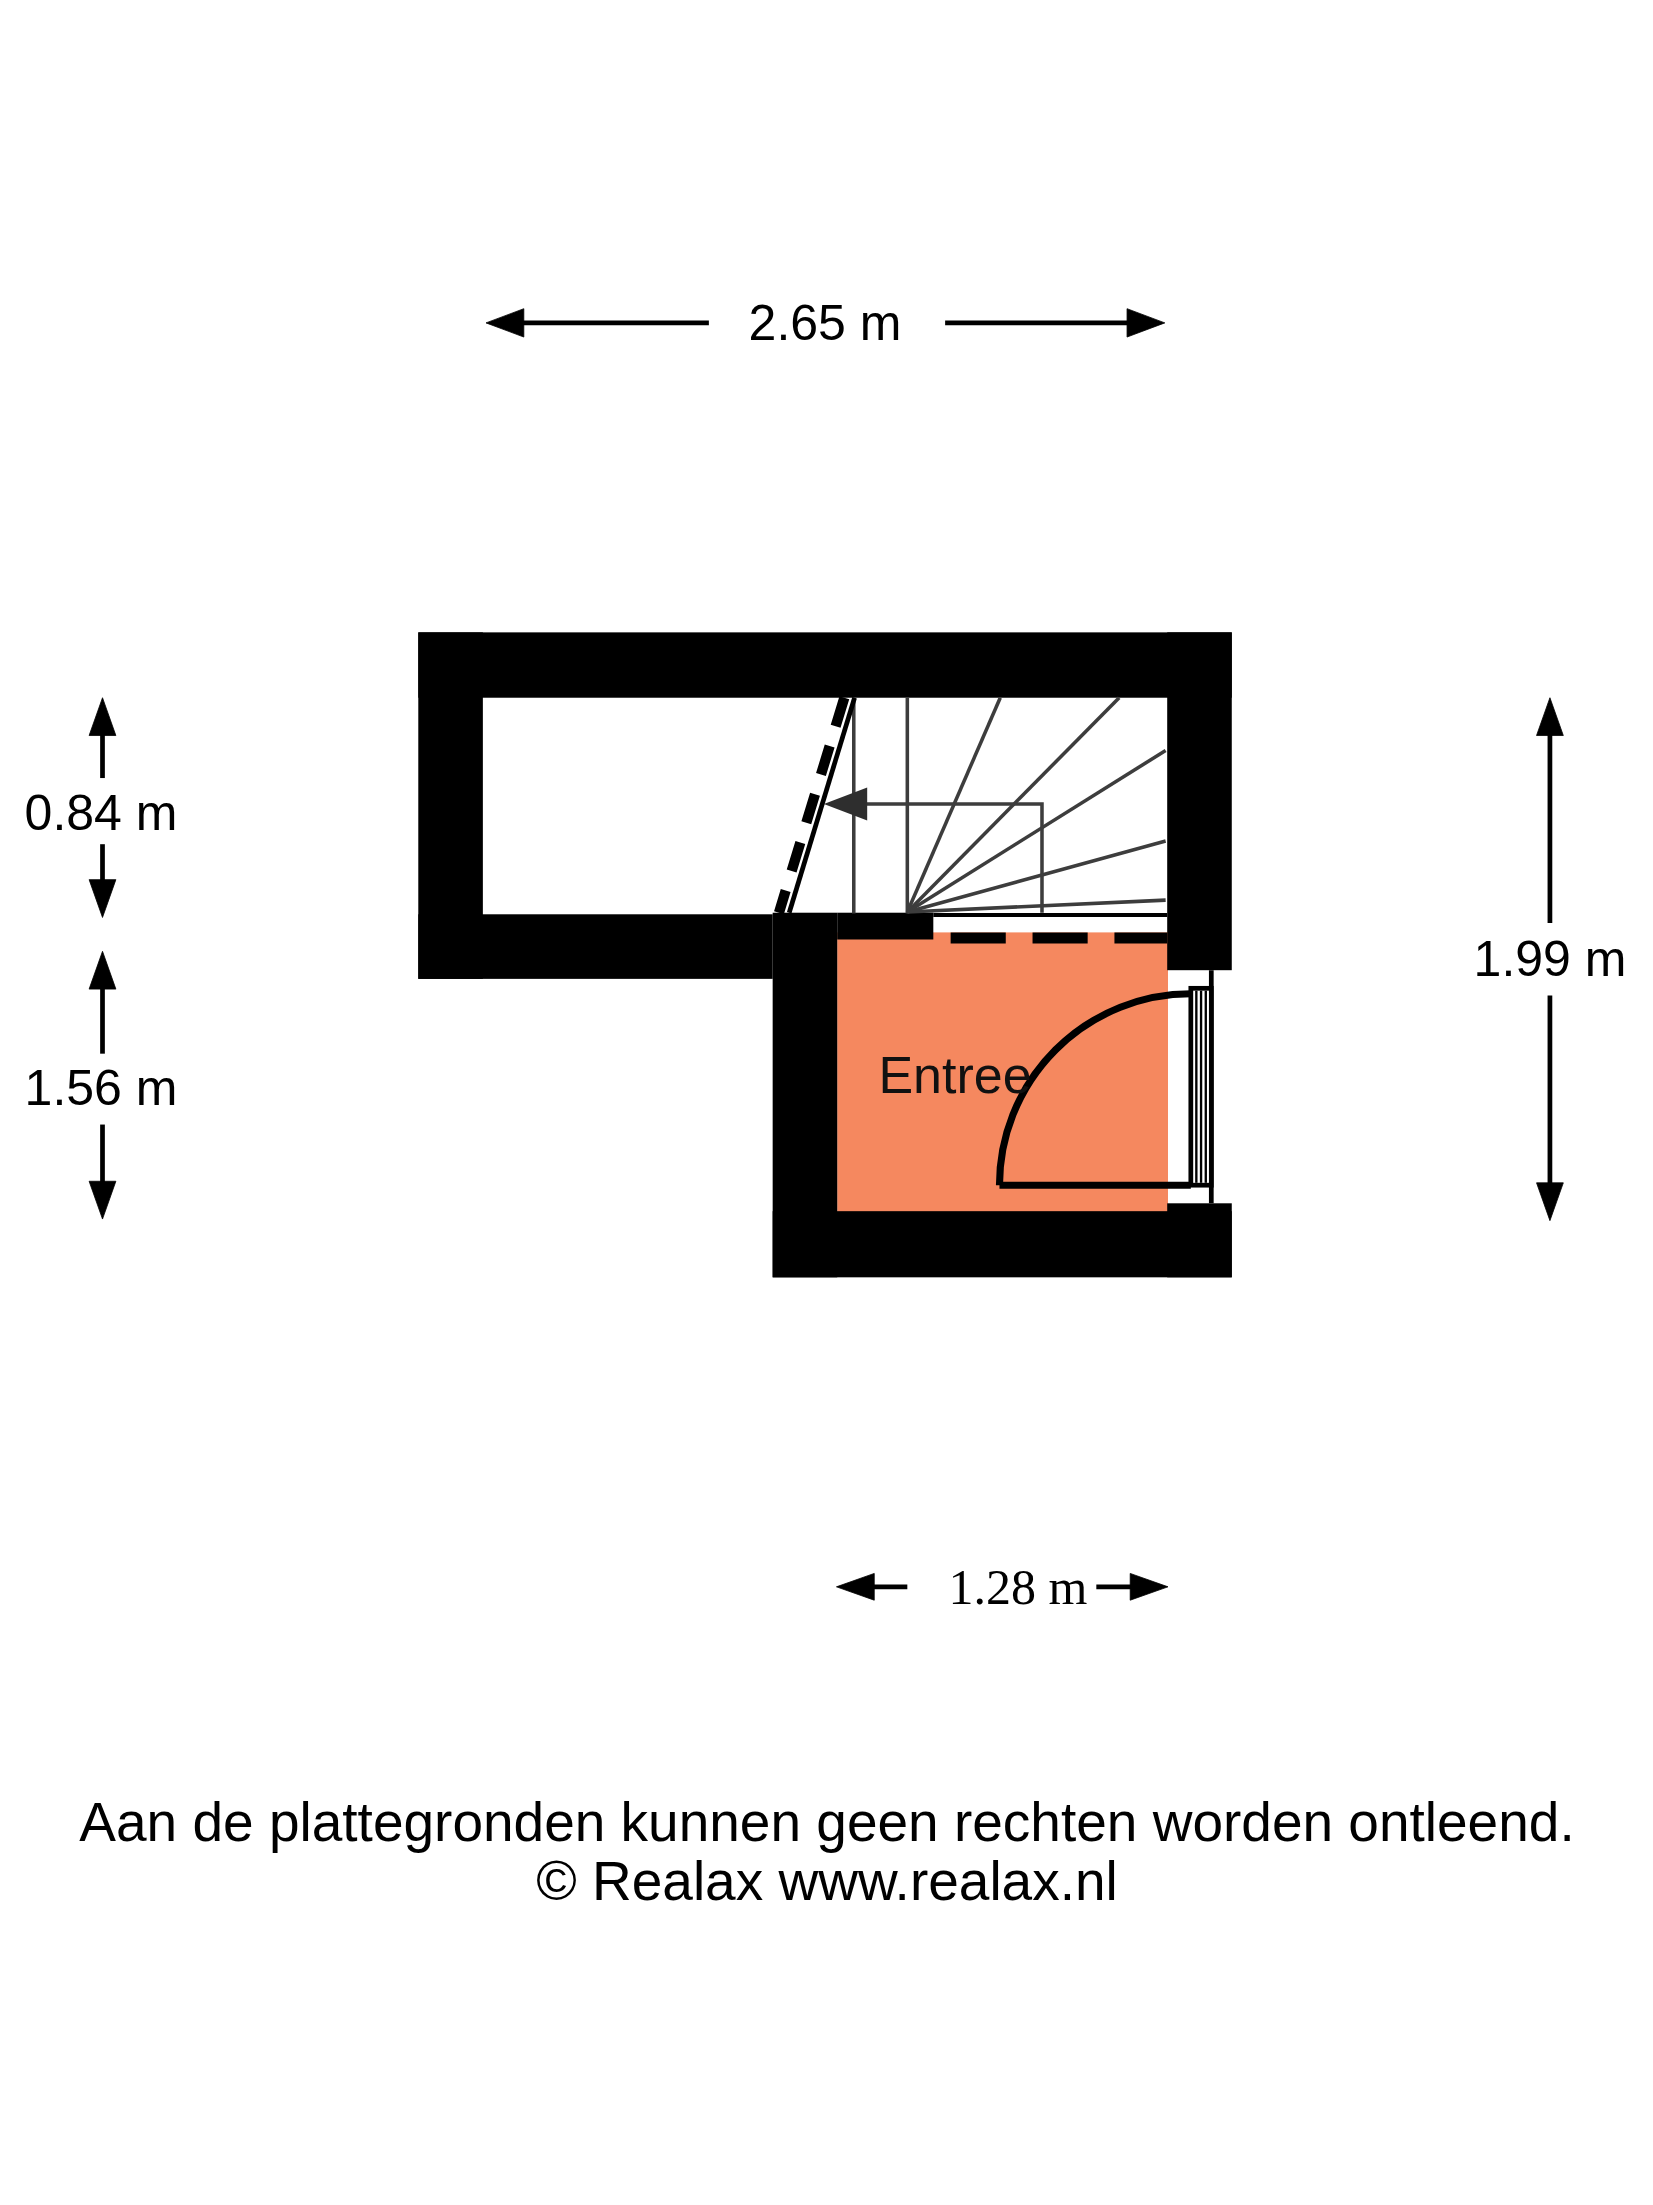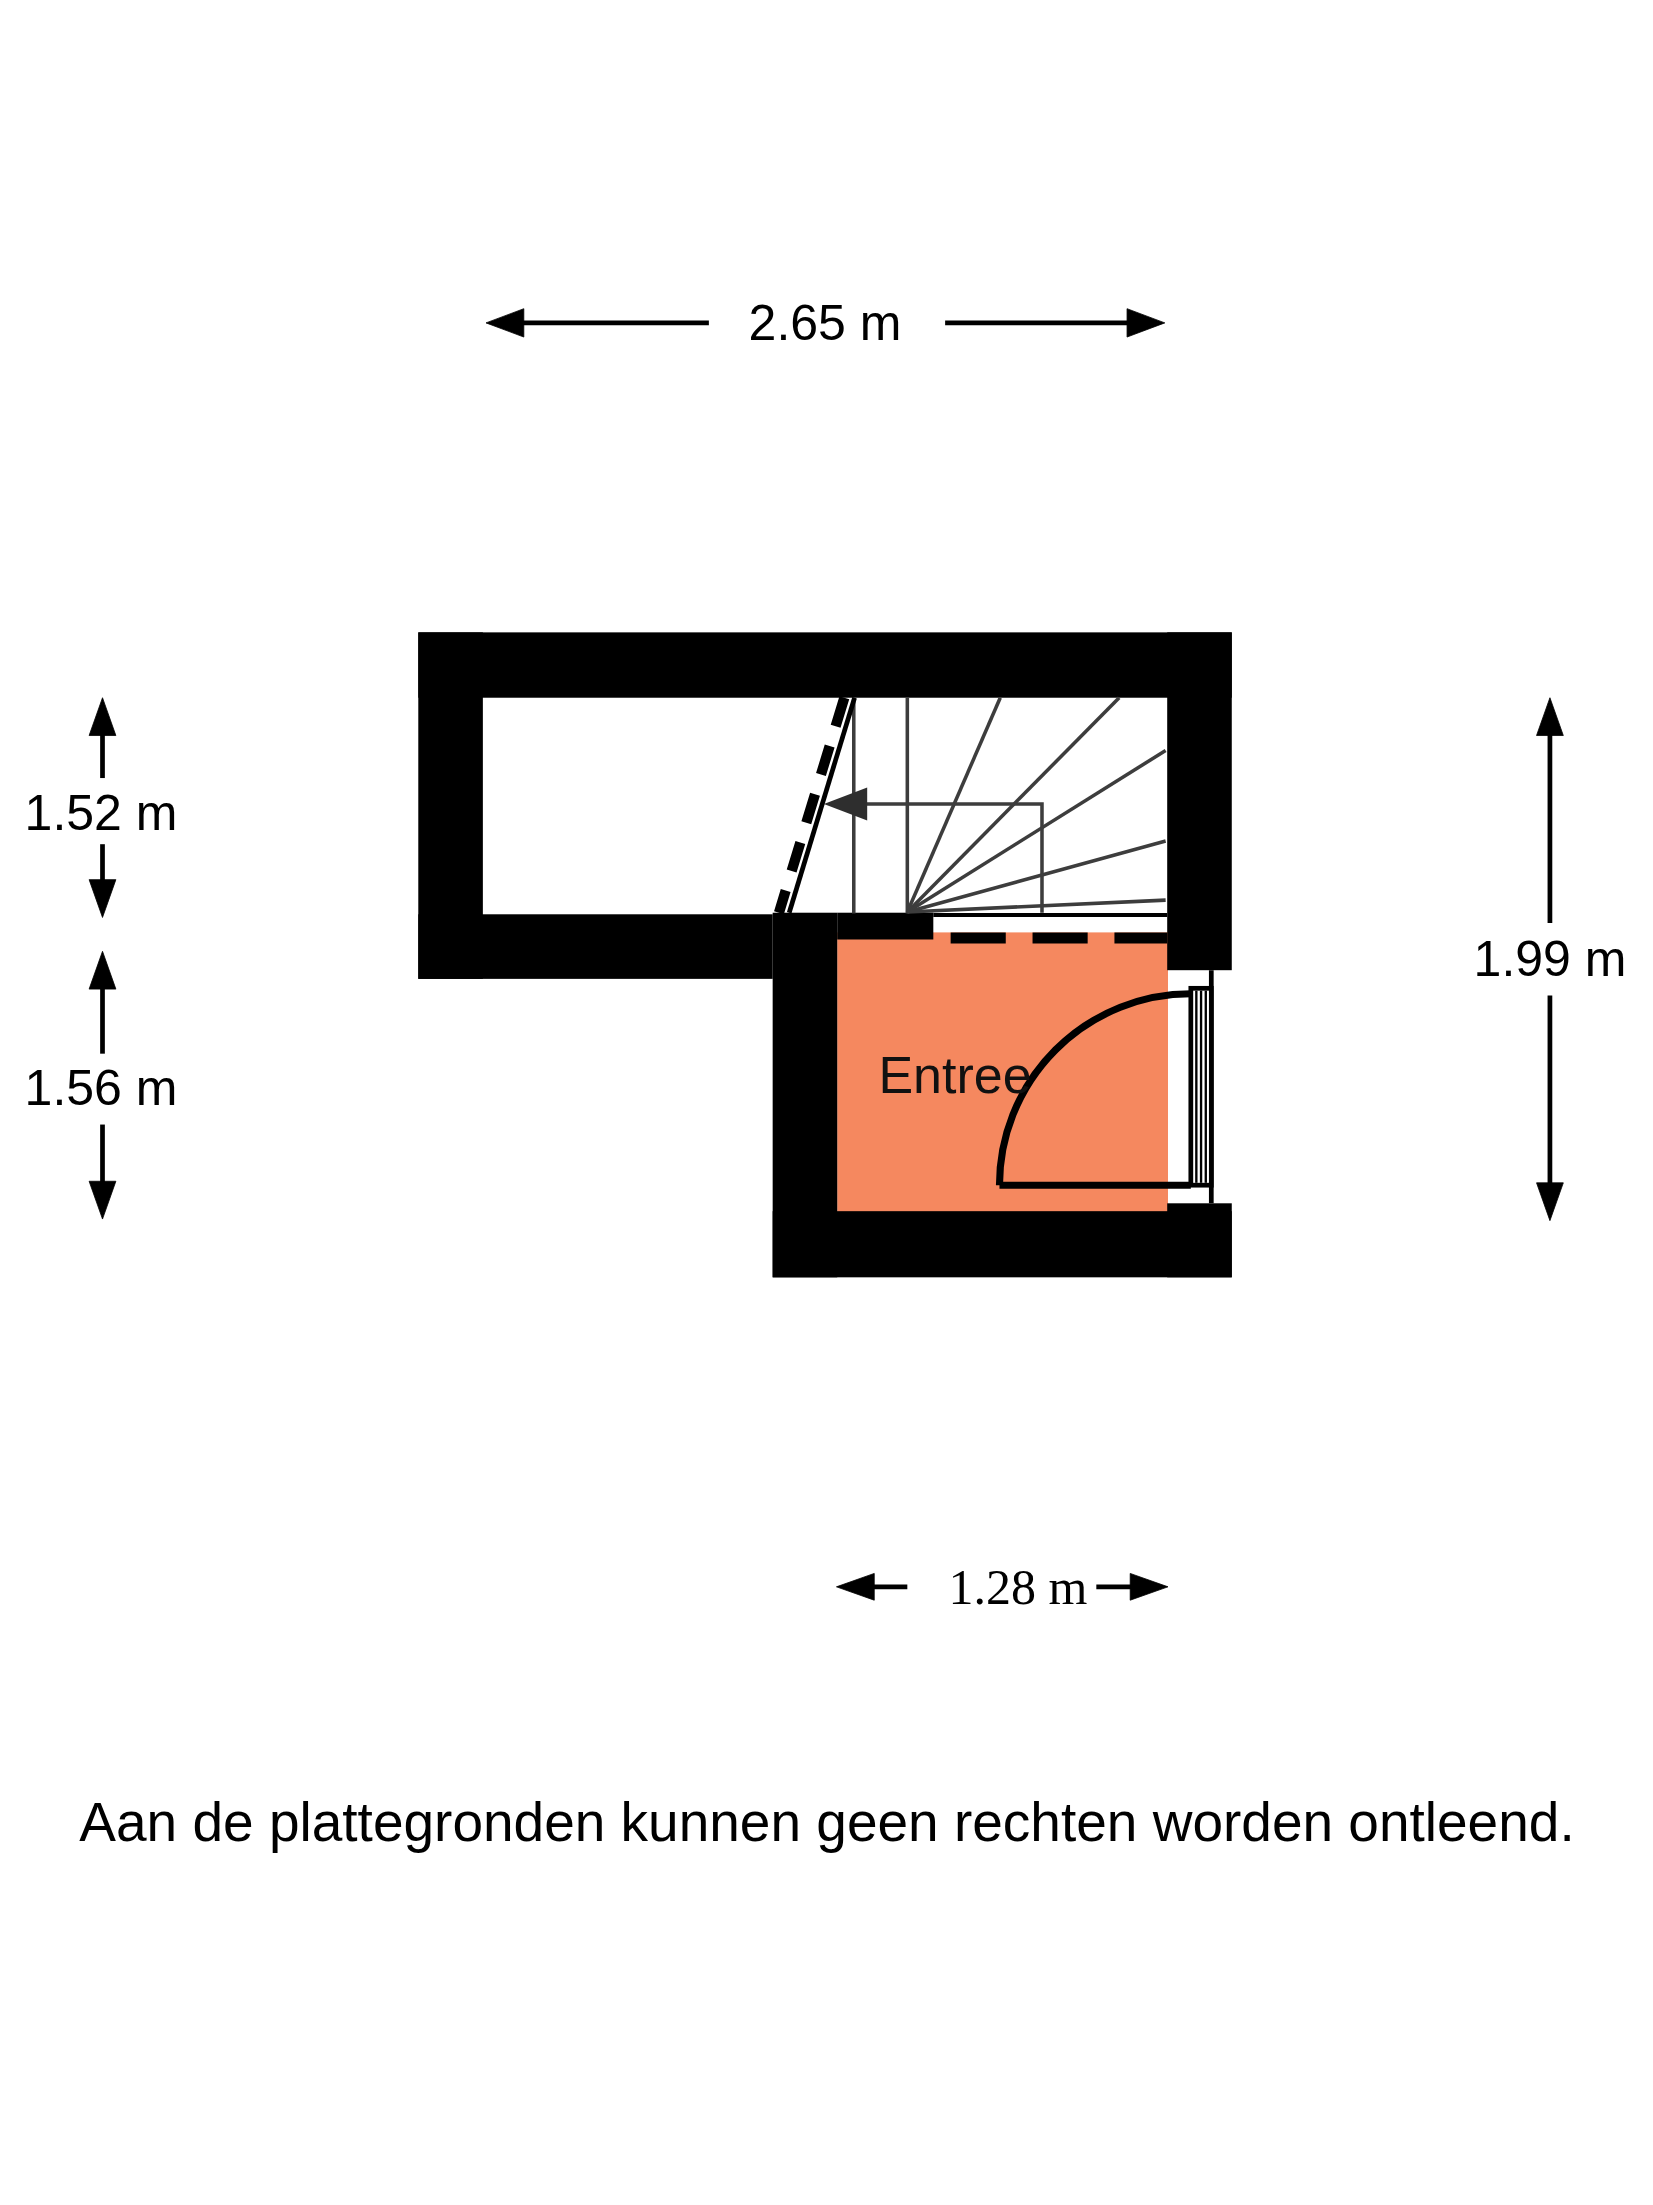--- a/index.html
+++ b/index.html
@@ -124,27 +124,28 @@
         <line x1="1106" y1="2015" x2="1152" y2="2015" stroke-width="6"></line>
         <line x1="1392" y1="2015" x2="1439" y2="2015" stroke-width="6"></line>
         <polygon points="1062,2015 1110,1998 1110,2032"></polygon>
         <polygon points="1483,2015 1435,1998 1435,2032"></polygon>
       </g>
     </g>
   </svg>
 
   <div class="dim-label" style="left:825px; top:323px;">2.65 m</div>
 
-  <div class="dim-label" style="left:101px; top:813px;">1.52 m</div>
+  <div class="dim-label" style="left:101px; top:813px;">0.84 m</div>
 
   <div class="dim-label" style="left:101px; top:1088px;">1.56 m</div>
 
   <div class="dim-label" style="left:1550px; top:959px;text-align:right;">1.99 m</div>
 
   <div class="dim-label" style="left:1018px; top:1587px;font-family:Liberation Serif, serif;">1.28 m</div>
 
   <div class="room-label" style="left:955px; top:1065px;margin-top:10px;">Entree</div>
 
   <div class="footer-line" style="top:1822px;">Aan de plattegronden kunnen geen rechten worden ontleend.</div>
 
+  <div class="footer-line" style="top:1881px;">© Realax www.realax.nl</div>
 
 </div>
 
 
 </body></html>

